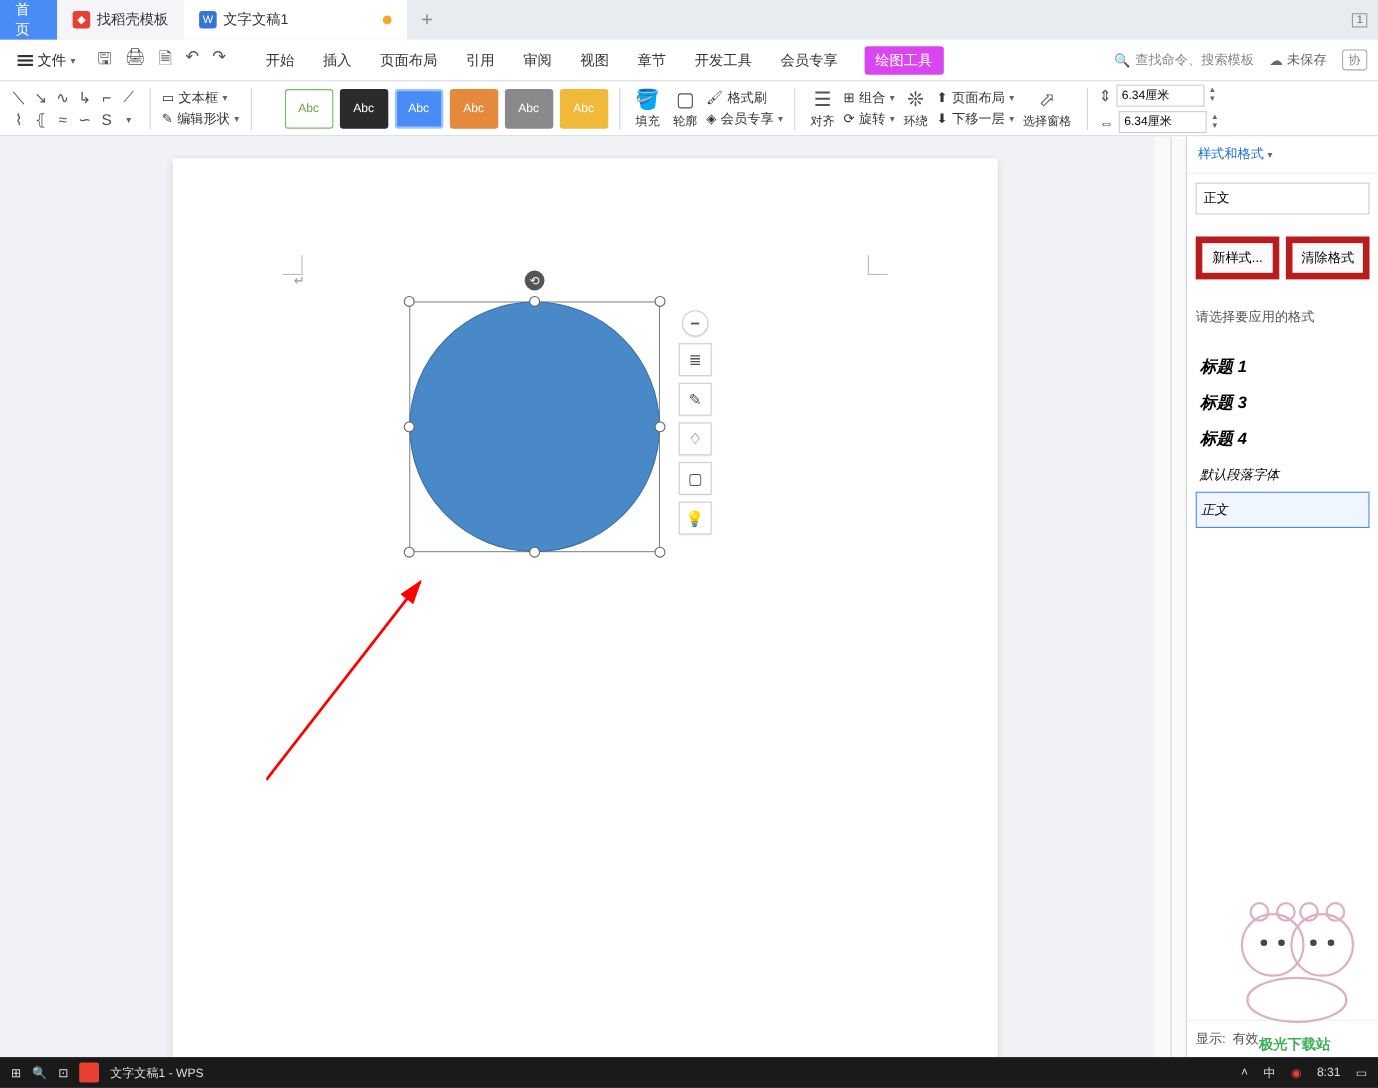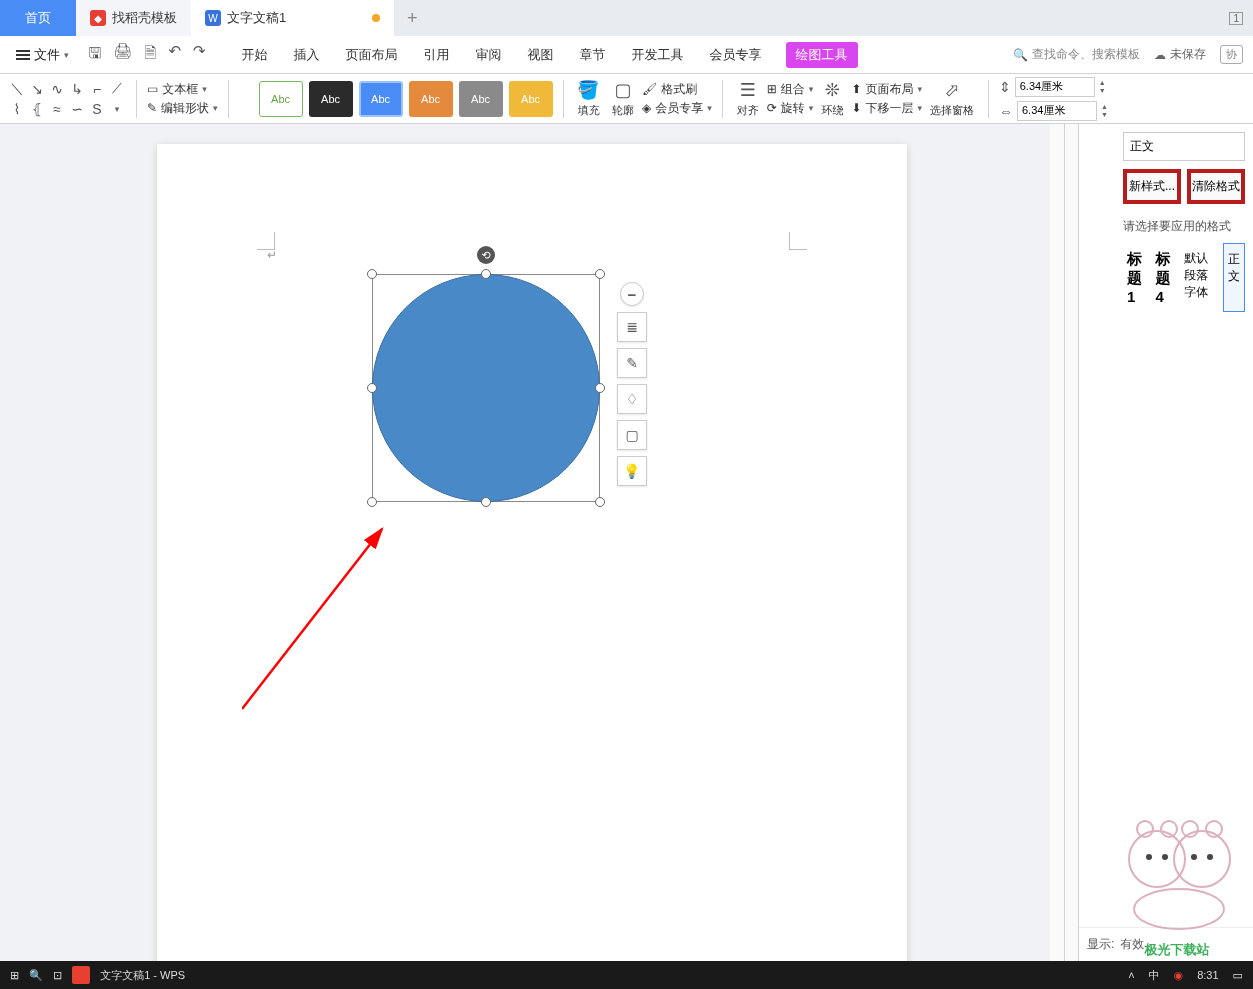--- a/index.html
+++ b/index.html
@@ -1,21 +1,21 @@
 <!DOCTYPE html>
 <html><head>
 <meta charset="utf-8">
 <style>
 * { margin: 0; padding: 0; box-sizing: border-box; font-family: "Microsoft YaHei", sans-serif; }
 body { background: #fff; width: 1253px; height: 989px; overflow: hidden; position: relative; }
 
 
 .tabbar { height: 36px; background: #e8ebef; display: flex; align-items: flex-end; position: relative; }
 .tab { height: 36px; display: flex; align-items: center; padding: 0 14px; font-size: 13px; gap: 6px; cursor: pointer; }
-.tab.home { background: #4a8cf6; color: #fff; width: 76px; justify-content: center; }
+.tab.home { background: #4a8cf6; color: #fff; width: 52px; justify-content: center; }
 .tab.dk { background: #f3f5f8; color: #333; }
 .tab.active { background: #fff; color: #333; position: relative; }
 .tab .ico { width: 16px; height: 16px; border-radius: 3px; display: inline-flex; align-items: center; justify-content: center; font-size: 10px; color: #fff; }
 .tab .ico.dk { background: #e74032; }
 .tab .ico.wd { background: #3773d9; }
 .tab .dot { width: 8px; height: 8px; border-radius: 50%; background: #f5a623; margin-left: 80px; }
 .tab-add { width: 36px; height: 36px; display: flex; align-items: center; justify-content: center; font-size: 18px; color: #888; cursor: pointer; }
 .tabbar-right { position: absolute; right: 10px; top: 0; height: 36px; display: flex; align-items: center; gap: 8px; }
 .badge-1 { border: 1px solid #999; font-size: 10px; padding: 0 3px; color: #666; }
 
@@ -79,26 +79,26 @@
 .float-panel { position: absolute; top: 138px; left: 460px; display: flex; flex-direction: column; gap: 6px; }
 .float-btn { width: 30px; height: 30px; border: 1px solid #ccc; background: #fff; display: flex; align-items: center; justify-content: center; font-size: 14px; color: #555; cursor: pointer; box-shadow: 0 1px 2px rgba(0,0,0,0.1); }
 .float-btn.round { border-radius: 50%; width: 24px; height: 24px; margin-left: 3px; font-size: 15px; font-weight: bold; }
 
 
 .red-arrow { position: absolute; top: 375px; left: 85px; pointer-events: none; }
 
 
 .side-panel { width: 175px; background: #fff; border-left: 1px solid #d0d4d9; display: flex; flex-direction: column; font-size: 12px; }
 .side-head { padding: 8px 10px; color: #1a6fd9; border-bottom: 1px solid #eee; }
-.side-body { padding: 8px; display: flex; flex-direction: column; gap: 8px; margin-left: 36px; }
+.side-body { padding: 8px; display: flex; flex-direction: column; gap: 20px; }
 .side-input { border: 1px solid #ccc; padding: 5px 6px; font-size: 12px; }
 .side-btns { display: flex; gap: 6px; }
-.side-btns button { flex: 1; padding: 5px 0; font-size: 12px; border: 4px solid #b91c1c; background: #fafafa; cursor: pointer; }
+.side-btns button { flex: 1; padding: 5px 0; font-size: 12px; border: 6px solid #b91c1c; background: #fafafa; cursor: pointer; }
 .side-label { color: #555; margin-top: 6px; }
-.style-list { display: flex; flex-direction: row; }
+.style-list { display: flex; flex-direction: column; font-style: italic; }
 .style-item { padding: 7px 4px; font-size: 15px; font-weight: bold; cursor: pointer; }
 .style-item.small { font-size: 12px; font-weight: normal; }
 .style-item.sel { border: 1px solid #4a8cf6; background: #f0f6ff; }
 .side-foot { margin-top: auto; padding: 8px; font-size: 12px; color: #555; display: flex; align-items: center; gap: 6px; border-top: 1px solid #eee; }
 .collapse-tab { width: 14px; background: #fafafa; border-left: 1px solid #d0d4d9; }
 
 
 .vtool { position: absolute; right: 0; top: 0; width: 14px; height: 100%; background: #fafafa; }
 
 
@@ -323,29 +323,34 @@
           </defs>
         <line x1="0" y1="190" x2="140" y2="10" stroke="#ff0000" stroke-width="2.5" marker-end="url(#ah)"></line>
       </svg>
     </div>
     <div class="vtool"></div>
   </div>
 
   <div class="collapse-tab"></div>
 
   <div class="side-panel">
+    <div class="side-head">
+      <span>样式和格式</span>
+      <span class="dd"> ▾</span>
+    </div>
     <div class="side-body">
       <div class="side-input">正文</div>
       <div class="side-btns">
         <button>新样式...</button>
         <button>清除格式</button>
       </div>
       <div class="side-label">请选择要应用的格式</div>
       <div class="style-list">
         <div class="style-item">标题 1</div>
+        <div class="style-item">标题 3</div>
         <div class="style-item">标题 4</div>
         <div class="style-item small">默认段落字体</div>
         <div class="style-item small sel">正文</div>
       </div>
     </div>
     <div class="side-foot">
       <span>显示:</span>
       <span>有效</span>
     </div>
   </div>

